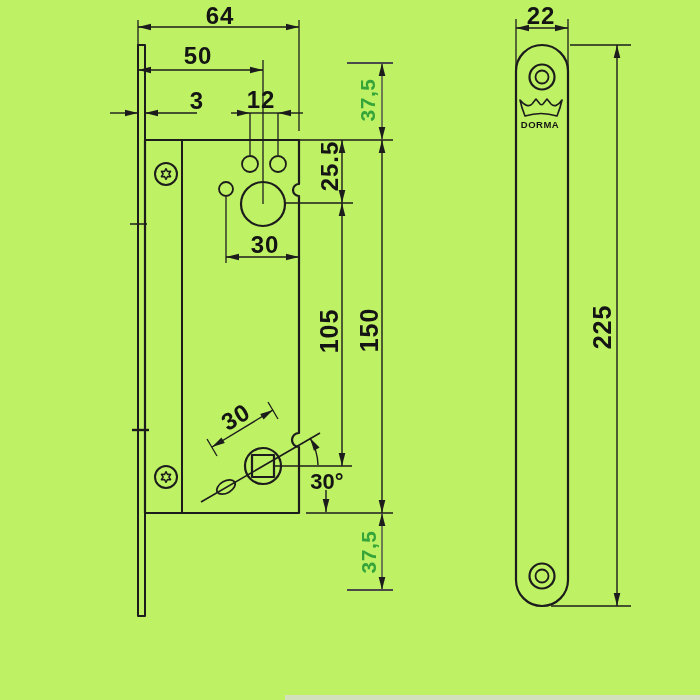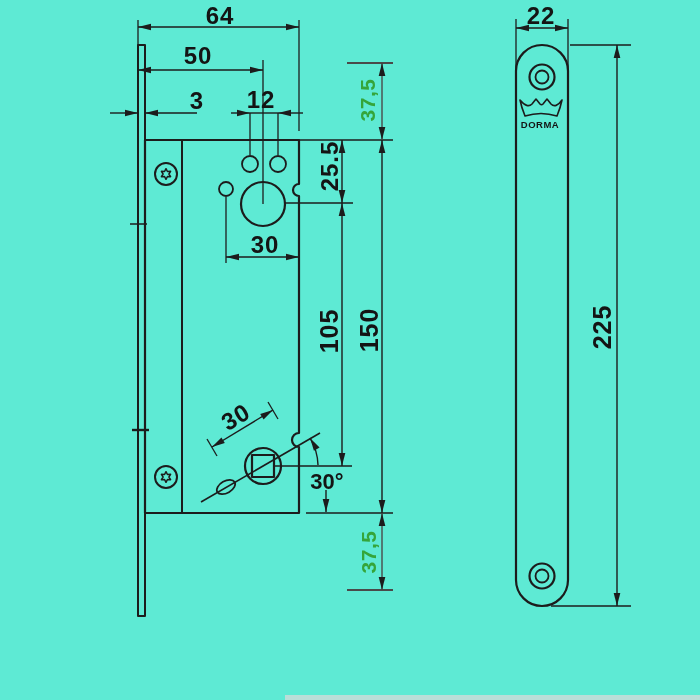--- a/index.html
+++ b/index.html
@@ -1,16 +1,16 @@
 <!DOCTYPE html>
 <html><head>
 <meta charset="utf-8">
 <style>
   html,body{margin:0;padding:0;background:#ffffff;}
-  #stage{position:relative;width:700px;height:700px;background:#5eead4;overflow:hidden;}
+  #stage{position:relative;width:700px;height:700px;background:#bef264;overflow:hidden;}
   svg{position:absolute;left:0;top:0;}
   .o  {stroke:#1c1c1c;stroke-width:2.2;fill:none;stroke-linejoin:round;}
   .o18{stroke:#1c1c1c;stroke-width:1.8;fill:none;}
   .t  {stroke:#1c1c1c;stroke-width:1.3;fill:none;}
   .d  {stroke:#1c1c1c;stroke-width:1.4;fill:none;}
   .lv {stroke:#1c1c1c;stroke-width:1.6;fill:none;}
   .g  {stroke:#4a4a4a;stroke-width:1.4;fill:none;}
   .gt {stroke:#4a4a4a;stroke-width:2.2;fill:none;}
   text{font-family:"Liberation Sans", sans-serif;font-weight:bold;fill:#141414;}
   .lbl {font-size:24px;letter-spacing:1px;}

